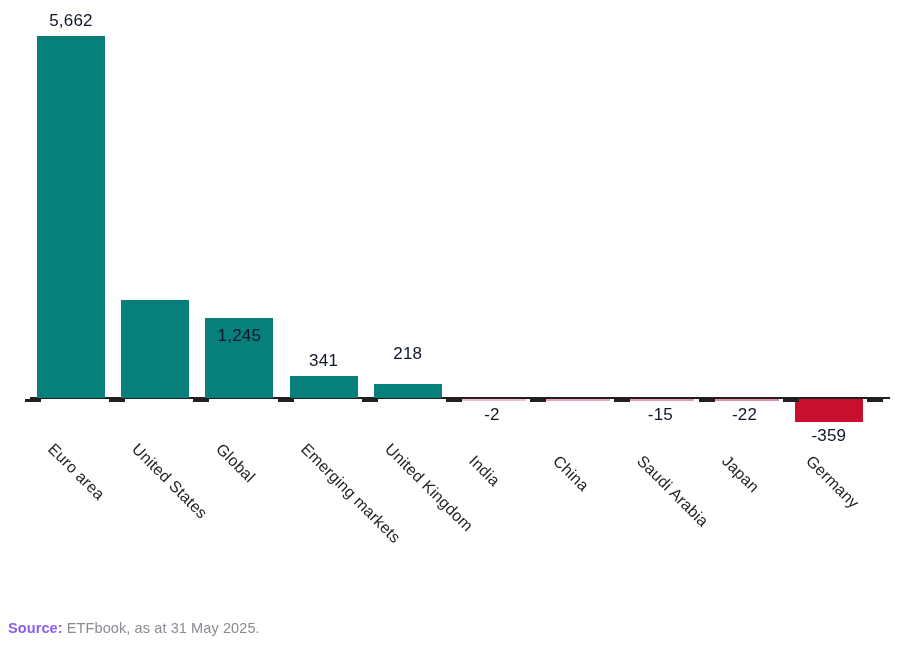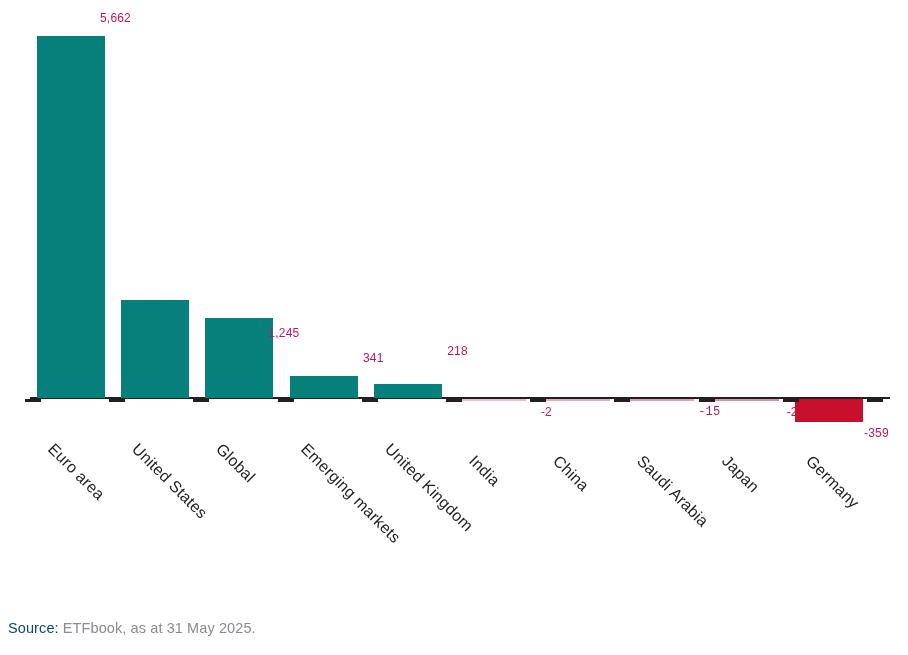--- a/index.html
+++ b/index.html
@@ -56,23 +56,23 @@
   }
   .bar.pos {
     background: #07807c;
   }
   .bar.neg {
     background: #c8102e;
   }
 
   .val-label {
     position: absolute;
-    font-size: 12px;
-    color: #be185d;
-    text-align: right;
+    font-size: 17px;
+    color: #0f172a;
+    text-align: center;
     white-space: nowrap;
     letter-spacing: .2px;
   }
 
   .cat-label {
     position: absolute;
     font-size: 16px;
     color: #231f20;
     white-space: nowrap;
     transform-origin: left top;
@@ -82,22 +82,22 @@
 
   #source-note {
     position: absolute;
     left: 8px;
     top: 620px;
     font-size: 14.5px;
     color: #8a8a92;
     letter-spacing: .1px;
   }
   #source-note .src-bold {
-    font-weight: normal;
-    color: #0c4a6e;
+    font-weight: bold;
+    color: #8b5cf6;
   }
 </style>
 </head>
 <body>
 
 <div id="chart-root">
 
   <div id="plot">
     <div class="axis-line"></div>
   <div class="bar pos" style="left: 37px; width: 68px; top: 36px; height: 362px;"></div>
@@ -113,21 +113,21 @@
       <div class="tick" style="left: 277.6px;"></div>
       <div class="bar pos" style="left: 373.8px; width: 68px; top: 384.062px; height: 13.9378px;"></div>
       <div class="val-label" style="width: 120px; left: 347.8px; top: 344px;">218</div>
       <div class="tick" style="left: 361.8px;"></div>
       <div class="bar neg" style="left: 458px; width: 68px; top: 399px; height: 2px; background: rgba(200, 16, 46, 0.27);"></div>
       <div class="val-label" style="width: 120px; left: 432px; top: 405px;">-2</div>
       <div class="tick" style="left: 446px;"></div>
       <div class="bar neg" style="left: 542.2px; width: 68px; top: 399px; height: 2px; background: rgba(200, 16, 46, 0.37);"></div>
       <div class="tick" style="left: 530.2px;"></div>
       <div class="bar neg" style="left: 626.4px; width: 68px; top: 399px; height: 2px; background: rgba(200, 16, 46, 0.4);"></div>
-      <div class="val-label" style="width: 120px; left: 600.4px; top: 405px; font-family: Liberation Mono, monospace;">-15</div>
+      <div class="val-label" style="width: 120px; left: 600.4px; top: 405px;">-15</div>
       <div class="tick" style="left: 614.4px;"></div>
       <div class="bar neg" style="left: 710.6px; width: 68px; top: 399px; height: 2px; background: rgba(200, 16, 46, 0.47);"></div>
       <div class="val-label" style="width: 120px; left: 684.6px; top: 405px;">-22</div>
       <div class="tick" style="left: 698.6px;"></div>
       <div class="bar neg" style="left: 794.8px; width: 68px; top: 399px; height: 22.9527px;"></div>
       <div class="val-label" style="width: 120px; left: 768.8px; top: 425.953px;">-359</div>
       <div class="tick" style="left: 782.8px;"></div>
       <div class="tick" style="left: 867px;"></div>
     </div>
 

